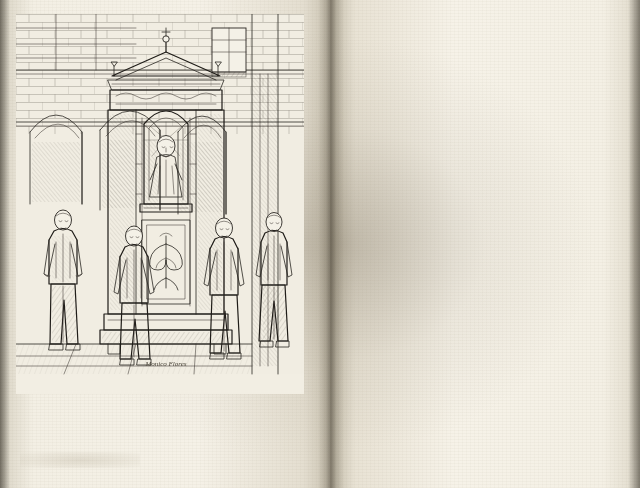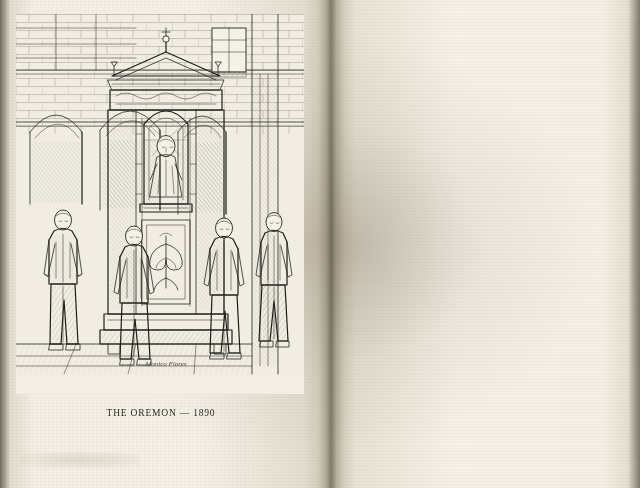--- a/index.html
+++ b/index.html
@@ -309,21 +309,20 @@
           <path class="ln-t" d="M258 273 v52"></path>
           <path class="ln" d="M245 327 h12 v6 h-13 z M261 327 h12 v6 h-13 z"></path>
           <rect x="247" y="272" width="23" height="54" fill="url(#hatchA)" opacity="0.5"></rect>
         </g>
 
         <text x="150" y="352" font-family="Liberation Serif, serif" font-size="7" fill="#4a4439" text-anchor="middle" font-style="italic">Monico Flores</text>
       </svg>
     </div>
 
     <div class="caption-block">
-      <div class="caption-title">THE OREMON — 1890</div>
     </div>
 
     <div class="smudge" style="left:20px; top:452px; width:120px; height:16px;"></div>
   </div>
 
   <div class="page page-right">
     <div class="page-grain"></div>
 
     <div class="smudge" style="left:300px; top:20px; width:10px; height:440px;"></div>
   </div>

